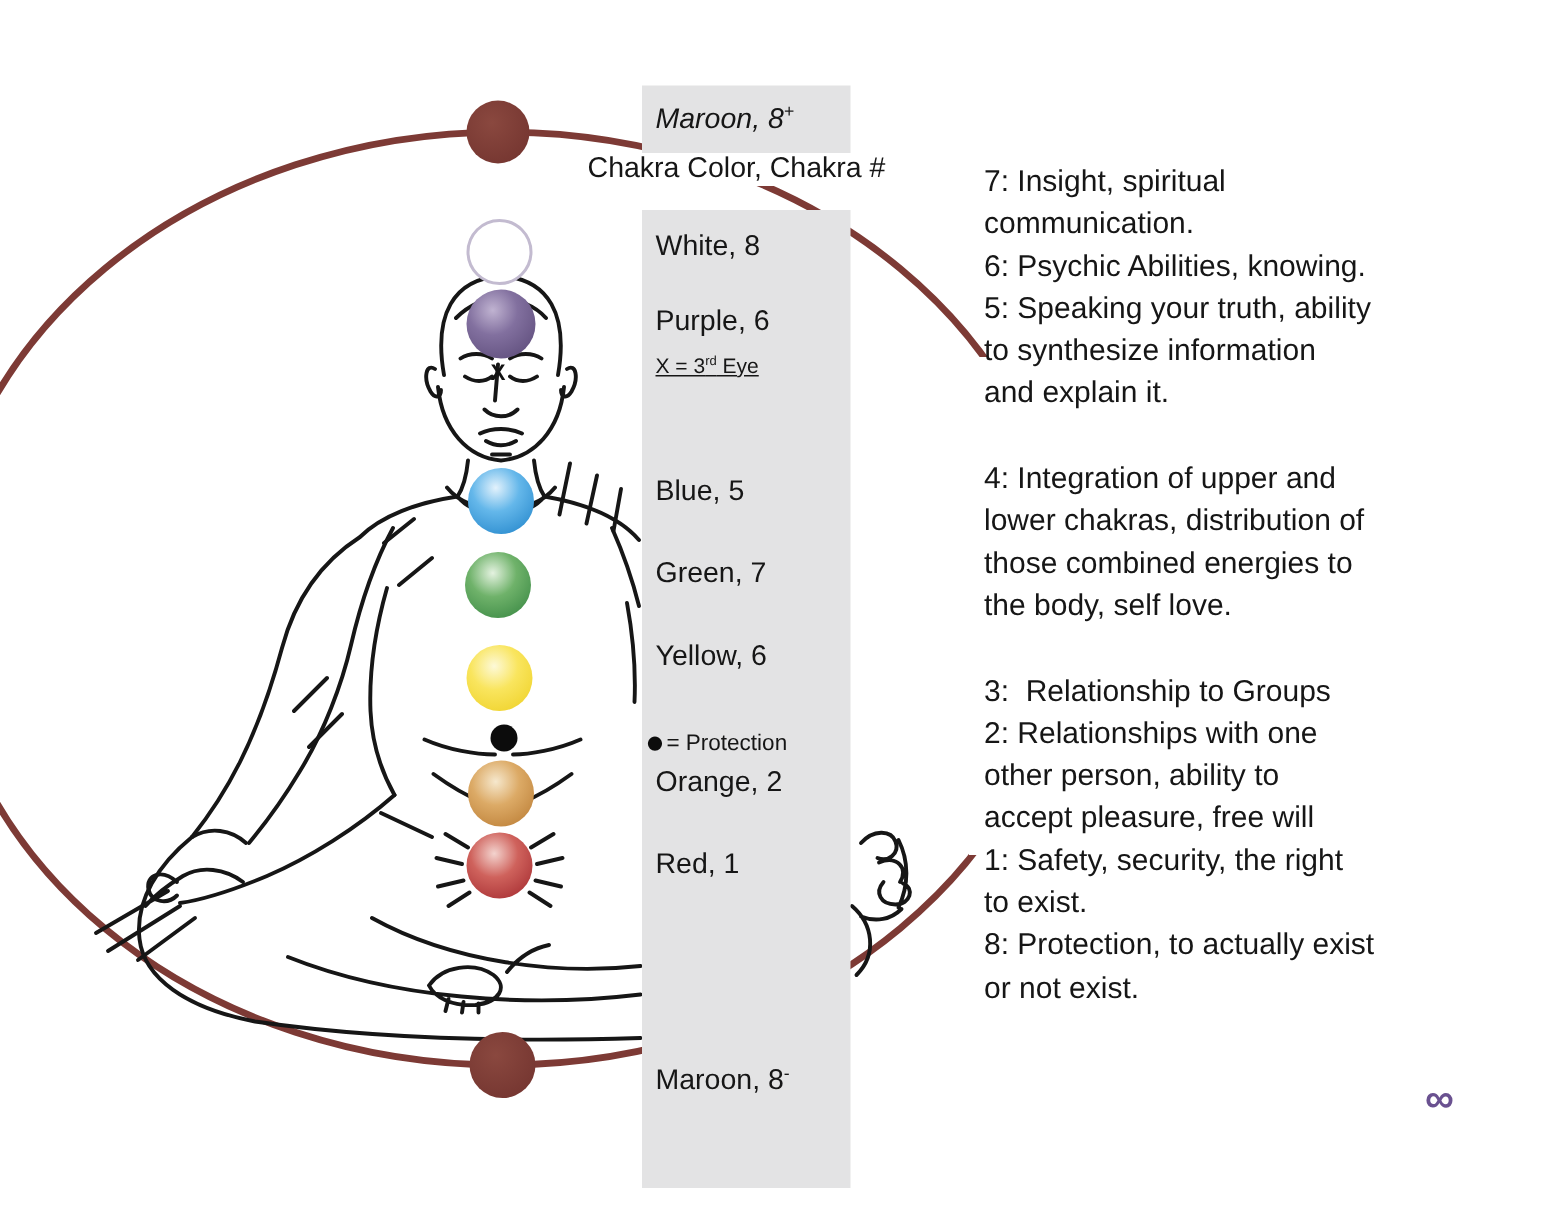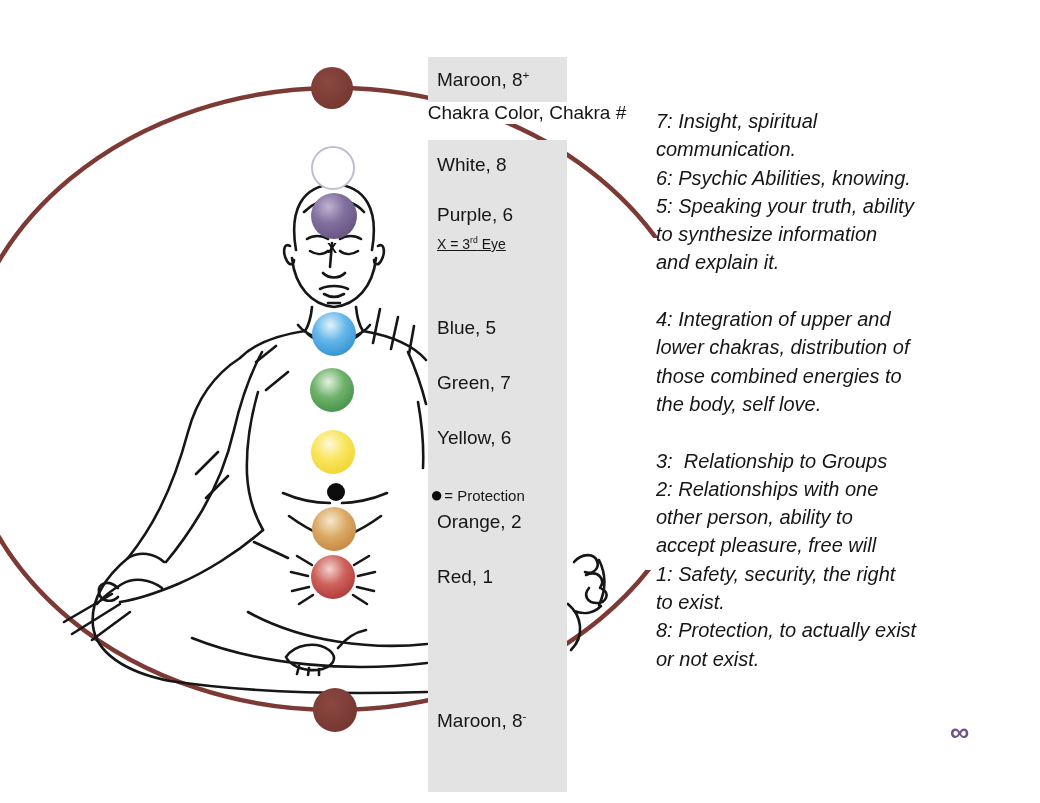--- a/index.html
+++ b/index.html
@@ -8,32 +8,32 @@
     font-family:"Liberation Sans", sans-serif;color:#161616;
   }
   .abs{position:absolute;}
   svg{position:absolute;left:0;top:0;}
   
   .band-top{left:428px;top:57px;width:139px;height:46px;background:#e3e3e4;}
   .band-main{left:428px;top:140px;width:139px;height:652px;background:#e3e3e4;}
   .hdr-left{
     left:385px;top:102px;width:212px;height:22px;background:#ffffff;
     display:flex;align-items:center;justify-content:center;
-    font-size:19px;white-space:nowrap;margin-left:36px;
+    font-size:19px;white-space:nowrap;
   }
   .band-label{left:437px;font-size:19px;white-space:nowrap;line-height:22px;}
   .band-note{left:437px;font-size:14px;white-space:nowrap;line-height:16px;text-decoration:underline;}
-  .band-top-label{left:437px;top:68px;font-size:19px;white-space:nowrap;}
+  .band-top-label{left:437px;top:68px;font-size:19px;white-space:nowrap;font-style:italic;}
   sup{font-size:0.62em;}
   .umb-row{left:430px;top:483px;height:24px;display:flex;align-items:center;font-size:15px;white-space:nowrap;}
   .umb-dot{font-size:22px;line-height:22px;margin-right:1px;color:#0c0c0c;}
   
   .assoc{left:656px;top:107px;width:350px;}
   .assoc-h{font-size:20px;line-height:25px;text-decoration:underline;margin:0 0 36px 0;white-space:nowrap;}
-  .assoc-b{font-size:20px;line-height:28.3px;white-space:pre-wrap;margin:0;font-style:italic;}
+  .assoc-b{font-size:20px;line-height:28.3px;white-space:pre-wrap;margin:0;}
   .infinity{left:950px;top:719px;font-size:27px;font-weight:bold;color:#6a5190;line-height:27px;}
 </style>
 </head>
 <body>
 
 <svg width="1040" height="803" viewBox="0 0 1040 803">
   <defs>
     <radialGradient id="gPurple" cx="0.38" cy="0.3" r="0.8">
       <stop offset="0%" stop-color="#c0b3d1"></stop>
         <stop offset="45%" stop-color="#82709f"></stop>

